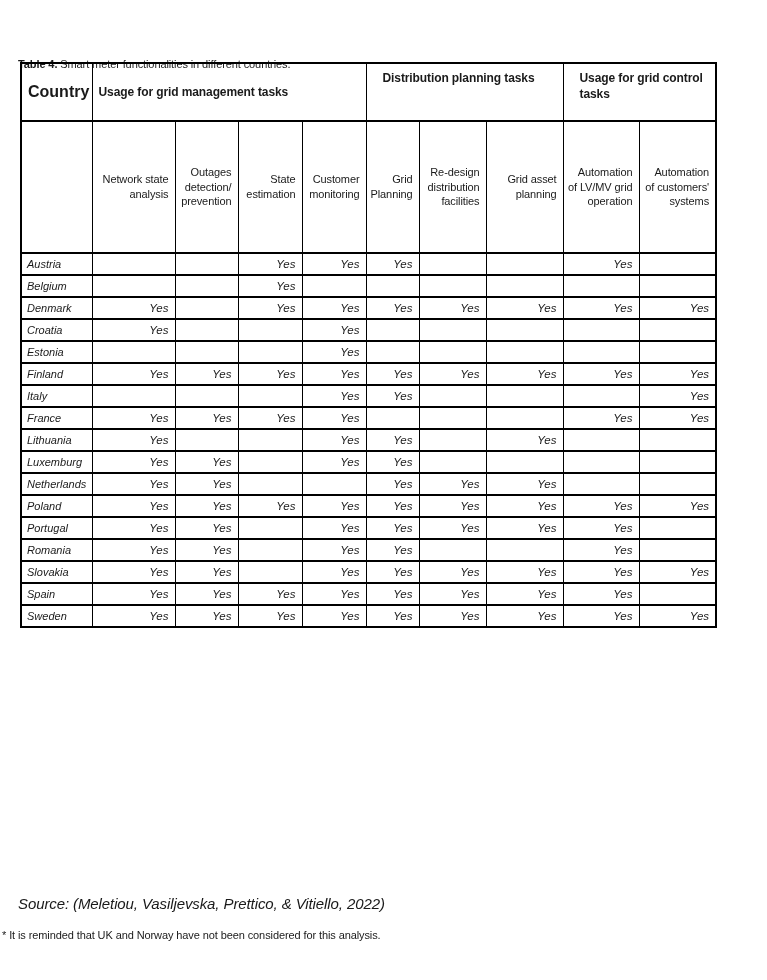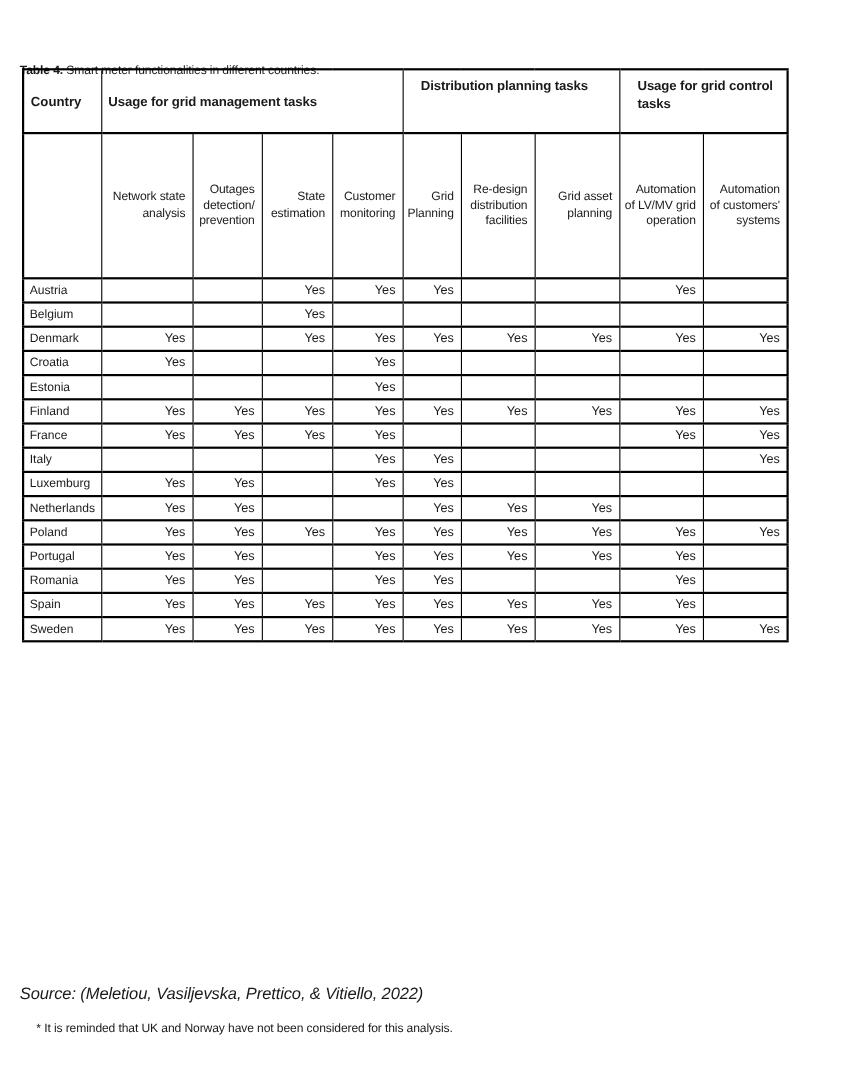--- a/index.html
+++ b/index.html
@@ -37,52 +37,52 @@
   .smt th{font-weight:normal;text-align:left;}
   .smt th.group{
     font-weight:bold;font-size:12px;
     vertical-align:middle;
     padding:2px 6px;
     letter-spacing:-0.1px;
     line-height:1.35;
   }
   .smt th.group.top{vertical-align:top;padding-top:6px;padding-left:16px;}
   .smt th.corner{
-    font-weight:bold;font-size:12px;
+    font-weight:bold;font-size:16px;
     vertical-align:middle;padding-left:6px;
   }
   .smt th.subhead{
     text-align:right;
     vertical-align:middle;
     padding:4px 6px 4px 4px;
     line-height:1.32;
     font-size:11px;
     letter-spacing:-0.1px;
   }
-  .smt tbody tr{height:22px;}
+  .smt tbody tr{height:22px;font-style:italic;}
   .smt td.country{
     text-align:left;
     padding-left:5px;
     font-size:11px;
     white-space:nowrap;
     vertical-align:middle;
   }
   .smt td.val{
     text-align:right;
     padding-right:6px;
     font-size:11.5px;
     vertical-align:middle;
   }
   .source-line{
     position:absolute;left:18px;top:895px;
     font-size:15px;font-style:italic;
     letter-spacing:-0.1px;
   }
   .footnote-line{
-    position:absolute;left:33px;top:929px;
+    position:absolute;left:2px;top:929px;
     font-size:11px;
     letter-spacing:-0.1px;
   }
 </style>
 </head>
 <body>
 
 <div class="page">
 
   <div class="caption">
@@ -189,42 +189,54 @@
           <td class="val">Yes</td>
           <td class="val">Yes</td>
           <td class="val">Yes</td>
           <td class="val">Yes</td>
           <td class="val">Yes</td>
           <td class="val">Yes</td>
           <td class="val">Yes</td>
           <td class="val">Yes</td>
         </tr>
         <tr>
+          <td class="country">Italy</td>
+          <td class="val"></td>
+          <td class="val"></td>
+          <td class="val"></td>
+          <td class="val">Yes</td>
+          <td class="val">Yes</td>
+          <td class="val"></td>
+          <td class="val"></td>
+          <td class="val"></td>
+          <td class="val">Yes</td>
+        </tr>
+        <tr>
           <td class="country">France</td>
           <td class="val">Yes</td>
           <td class="val">Yes</td>
           <td class="val">Yes</td>
           <td class="val">Yes</td>
           <td class="val"></td>
           <td class="val"></td>
           <td class="val"></td>
           <td class="val">Yes</td>
           <td class="val">Yes</td>
         </tr>
         <tr>
-          <td class="country">Italy</td>
-          <td class="val"></td>
-          <td class="val"></td>
-          <td class="val"></td>
-          <td class="val">Yes</td>
-          <td class="val">Yes</td>
-          <td class="val"></td>
-          <td class="val"></td>
-          <td class="val"></td>
-          <td class="val">Yes</td>
+          <td class="country">Lithuania</td>
+          <td class="val">Yes</td>
+          <td class="val"></td>
+          <td class="val"></td>
+          <td class="val">Yes</td>
+          <td class="val">Yes</td>
+          <td class="val"></td>
+          <td class="val">Yes</td>
+          <td class="val"></td>
+          <td class="val"></td>
         </tr>
         <tr>
           <td class="country">Luxemburg</td>
           <td class="val">Yes</td>
           <td class="val">Yes</td>
           <td class="val"></td>
           <td class="val">Yes</td>
           <td class="val">Yes</td>
           <td class="val"></td>
           <td class="val"></td>
@@ -271,20 +283,32 @@
           <td class="country">Romania</td>
           <td class="val">Yes</td>
           <td class="val">Yes</td>
           <td class="val"></td>
           <td class="val">Yes</td>
           <td class="val">Yes</td>
           <td class="val"></td>
           <td class="val"></td>
           <td class="val">Yes</td>
           <td class="val"></td>
+        </tr>
+        <tr>
+          <td class="country">Slovakia</td>
+          <td class="val">Yes</td>
+          <td class="val">Yes</td>
+          <td class="val"></td>
+          <td class="val">Yes</td>
+          <td class="val">Yes</td>
+          <td class="val">Yes</td>
+          <td class="val">Yes</td>
+          <td class="val">Yes</td>
+          <td class="val">Yes</td>
         </tr>
         <tr>
           <td class="country">Spain</td>
           <td class="val">Yes</td>
           <td class="val">Yes</td>
           <td class="val">Yes</td>
           <td class="val">Yes</td>
           <td class="val">Yes</td>
           <td class="val">Yes</td>
           <td class="val">Yes</td>

